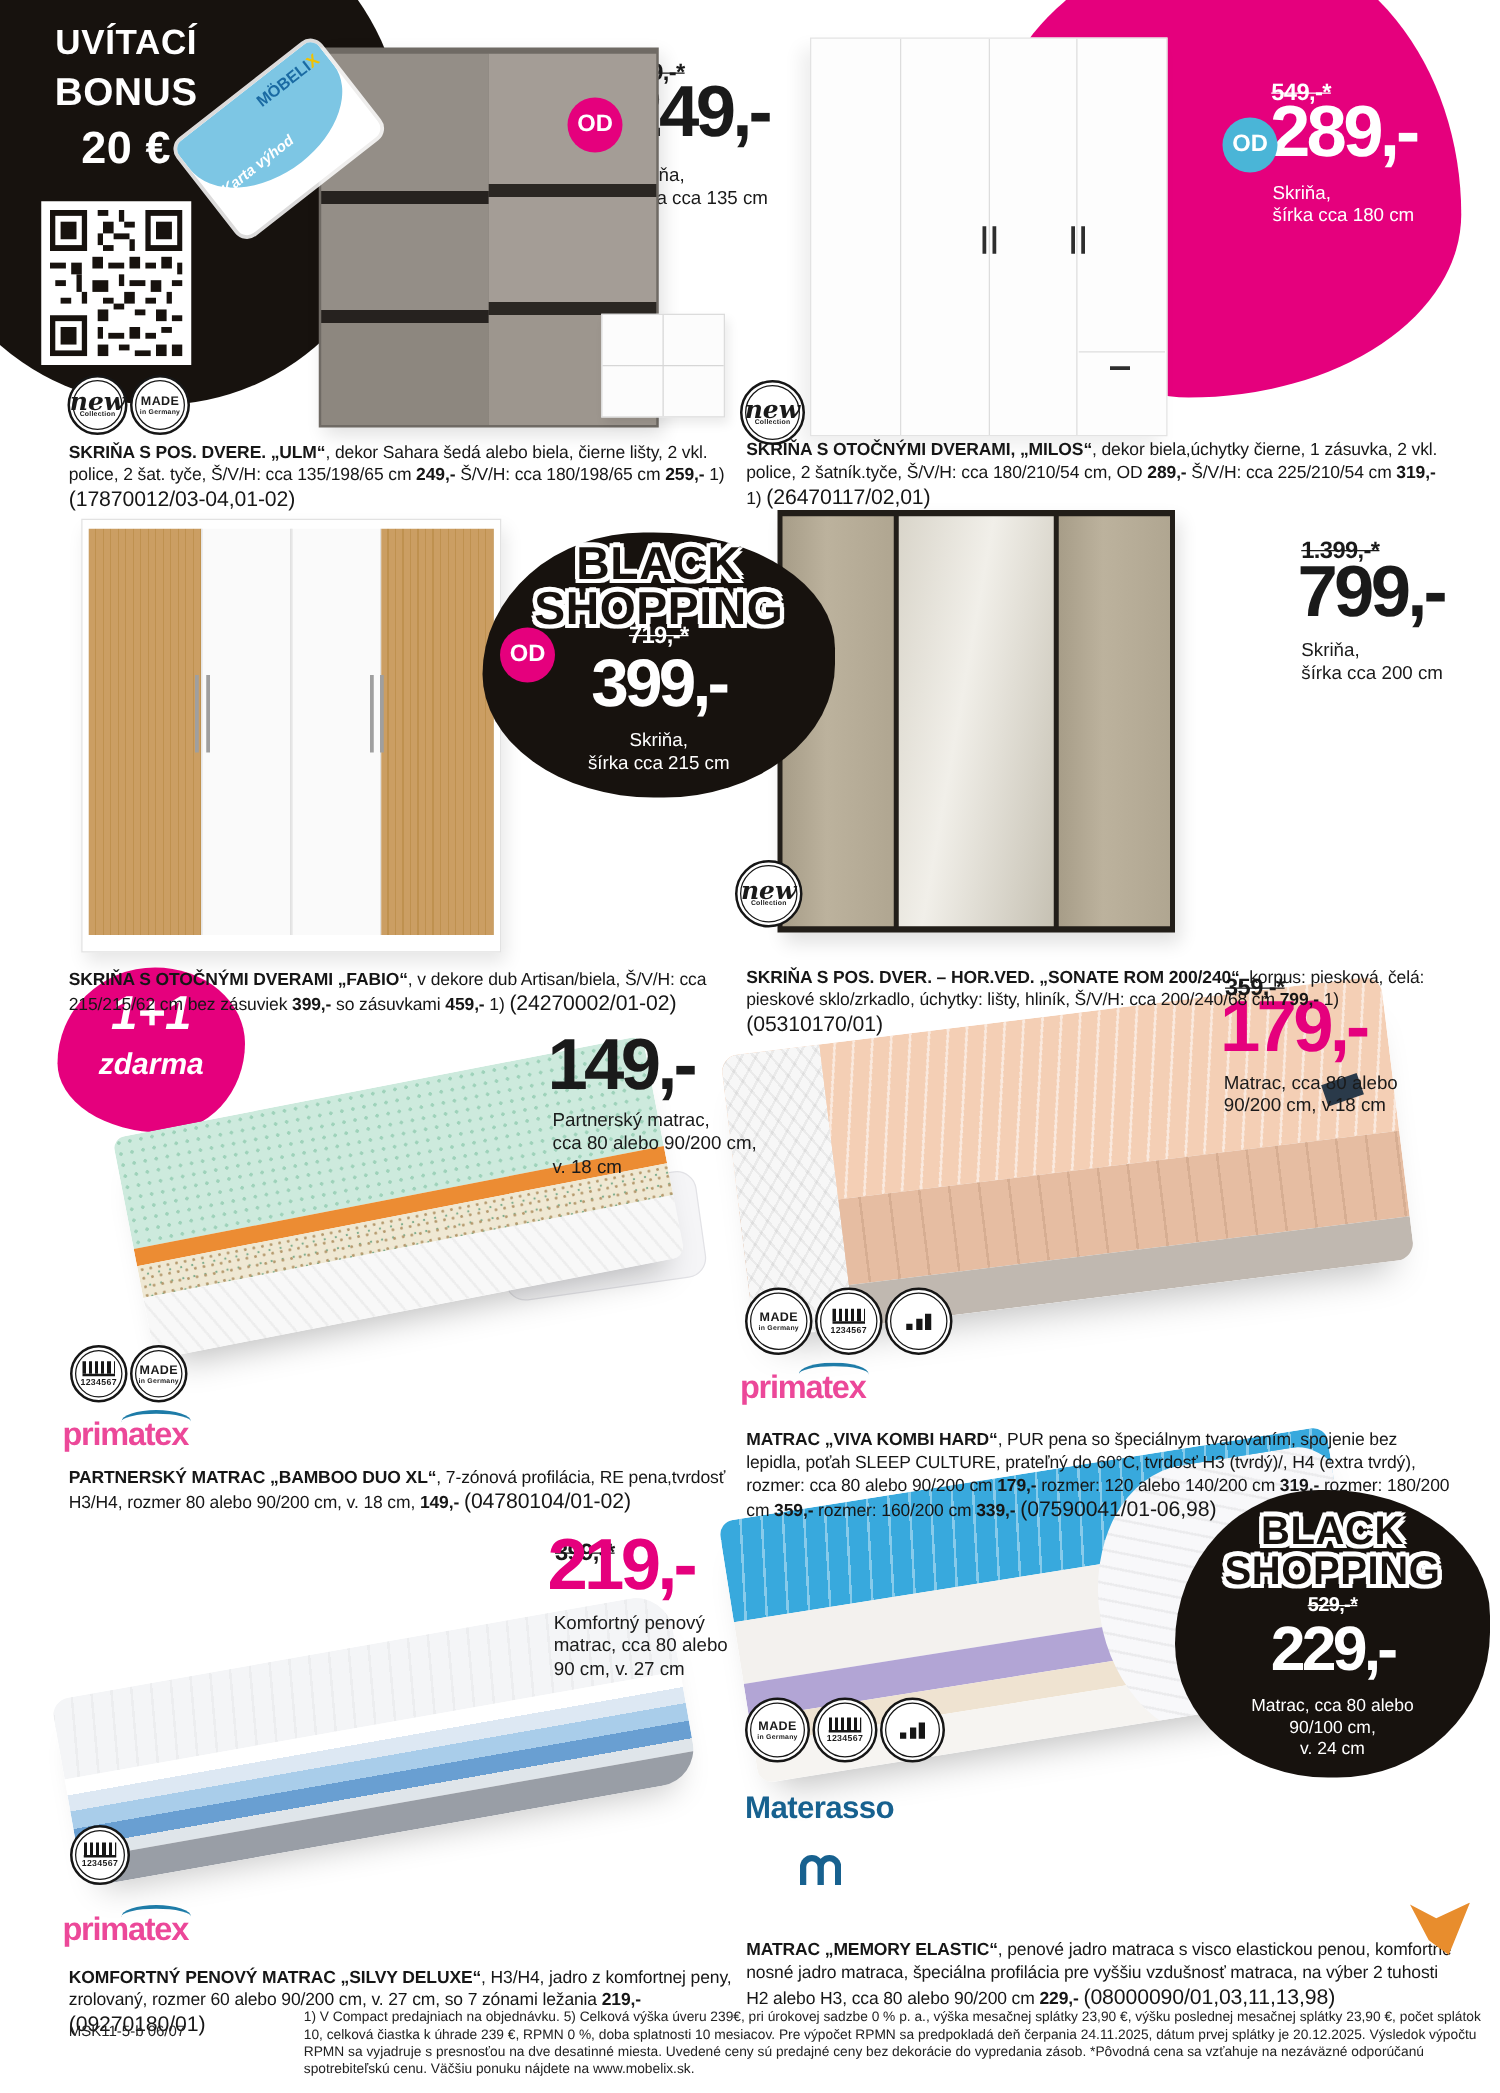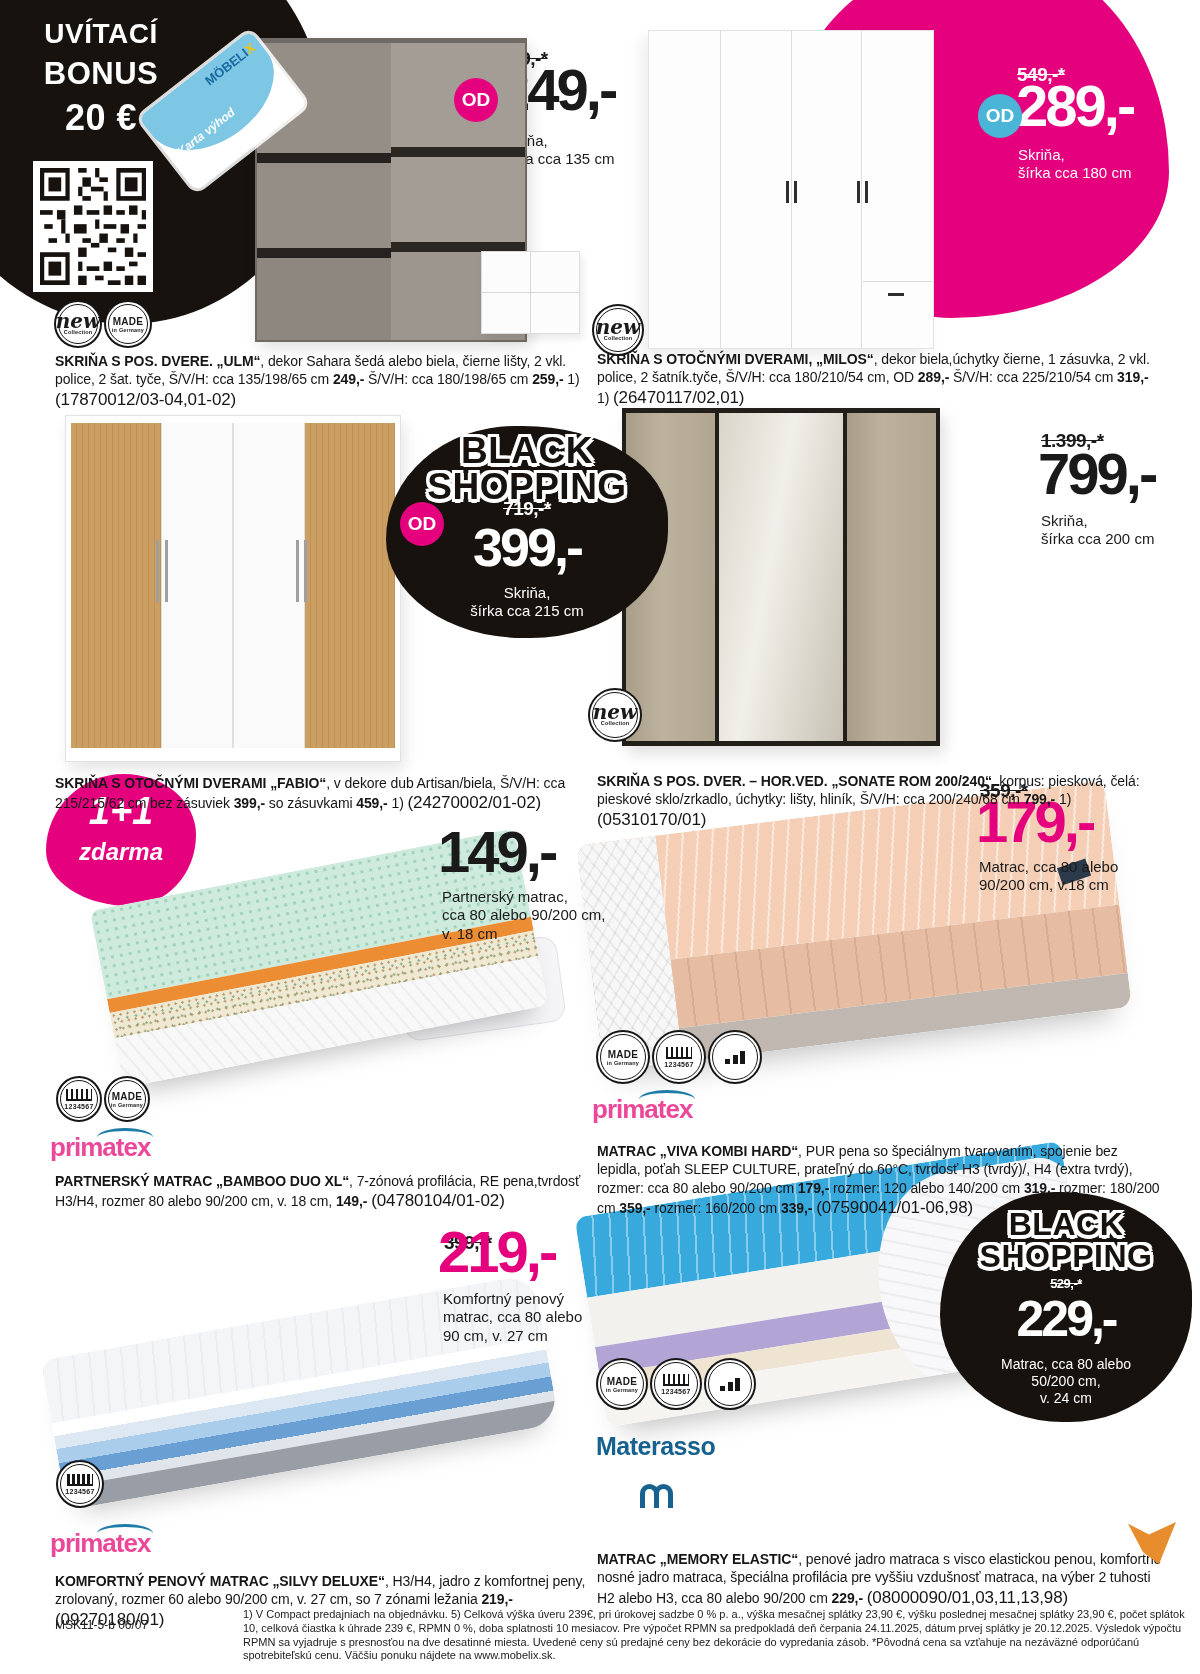--- a/index.html
+++ b/index.html
@@ -335,23 +335,23 @@
       <div class="mm-1"></div>
       <div class="mm-2"></div>
       <div class="mm-3"></div>
       <div class="mm-4"></div>
     <div class="mm-cov"></div>
   </div>
 </div>
 <div class="abs bs-blob" style="left:940px;top:1192px;width:252px;height:230px">
   <div class="bsline" style="top:16px;font-size:32px">BLACK</div>
   <div class="bsline" style="top:48px;font-size:32px">SHOPPING</div>
-  <div class="abs old white center" style="top:84px;width:100%;font-size:13px">529,-*</div>
+  <div class="abs old white center" style="top:84px;width:100%;font-size:16px">529,-*</div>
   <div class="abs big white center" style="top:104px;width:100%;font-size:50px">229,-</div>
-  <div class="abs cap white center" style="top:164px;width:100%;font-size:14px"><span>Matrac, cca 80 alebo</span><br><span>50/200 cm,</span><br><span>v. 24 cm</span></div>
+  <div class="abs cap white center" style="top:164px;width:100%;font-size:14px"><span>Matrac, cca 80 alebo</span><br><span>90/100 cm,</span><br><span>v. 24 cm</span></div>
 </div>
 
 <div class="stamp" style="left:596px;top:1358px;width:52px;height:52px">
   <span class="st-made">MADE</span>
     <span class="st-sub">in Germany</span>
 </div>
 <div class="stamp" style="left:650px;top:1358px;width:52px;height:52px">
   <span class="st-zicon"></span>
     <span class="st-zd">1234567</span>
 </div>

